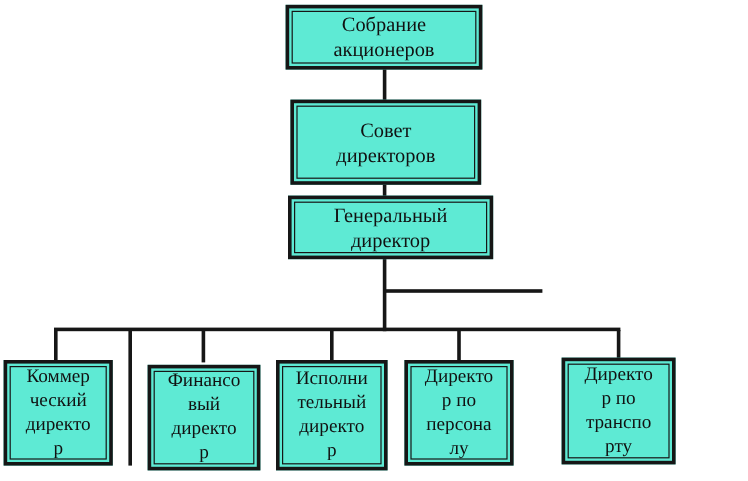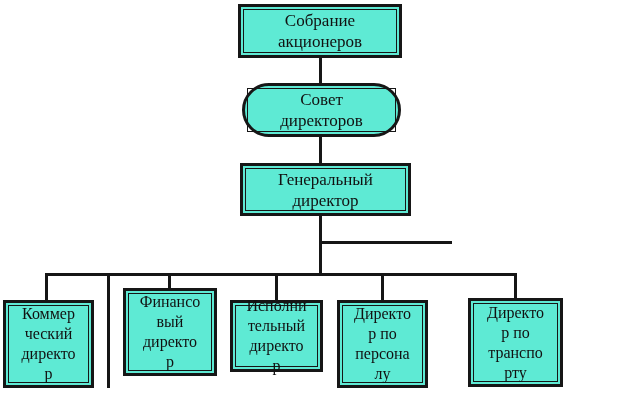--- a/index.html
+++ b/index.html
@@ -37,26 +37,26 @@
   .node.small .lbl{
     font-size:16px;
     line-height:20px;
   }
   .line{
     position:absolute;
     background:#161616;
   }
   
   #n-shareholders{left:238px;top:4px;width:164px;height:54px;}
-  #n-board{left:242px;top:83px;width:159px;height:54px;border-radius:27px;}
+  #n-board{left:242px;top:83px;width:159px;height:71px;}
   #n-general{left:240px;top:163px;width:171px;height:53px;}
   #n-strategic{left:452px;top:203px;width:162px;height:56px;}
   #n-commercial{left:3px;top:300px;width:91px;height:88px;}
-  #n-financial{left:123px;top:288px;width:94px;height:88px;}
-  #n-executive{left:230px;top:300px;width:93px;height:72px;}
+  #n-financial{left:123px;top:304px;width:94px;height:88px;}
+  #n-executive{left:230px;top:300px;width:93px;height:92px;}
   #n-hr{left:337px;top:300px;width:91px;height:88px;}
   #n-transport{left:468px;top:298px;width:95px;height:89px;}
   
   #c-v1{left:319px;top:57px;width:3px;height:27px;}
   #c-v2{left:319px;top:137px;width:3px;height:27px;}
   #c-v3{left:319px;top:215px;width:3px;height:61px;}
   #c-branch{left:320px;top:241px;width:132px;height:3px;}
   #c-bus{left:45px;top:273px;width:472px;height:3px;}
   #c-d1{left:45px;top:275px;width:3px;height:27px;}
   #c-d2{left:168px;top:275px;width:3px;height:27px;}

